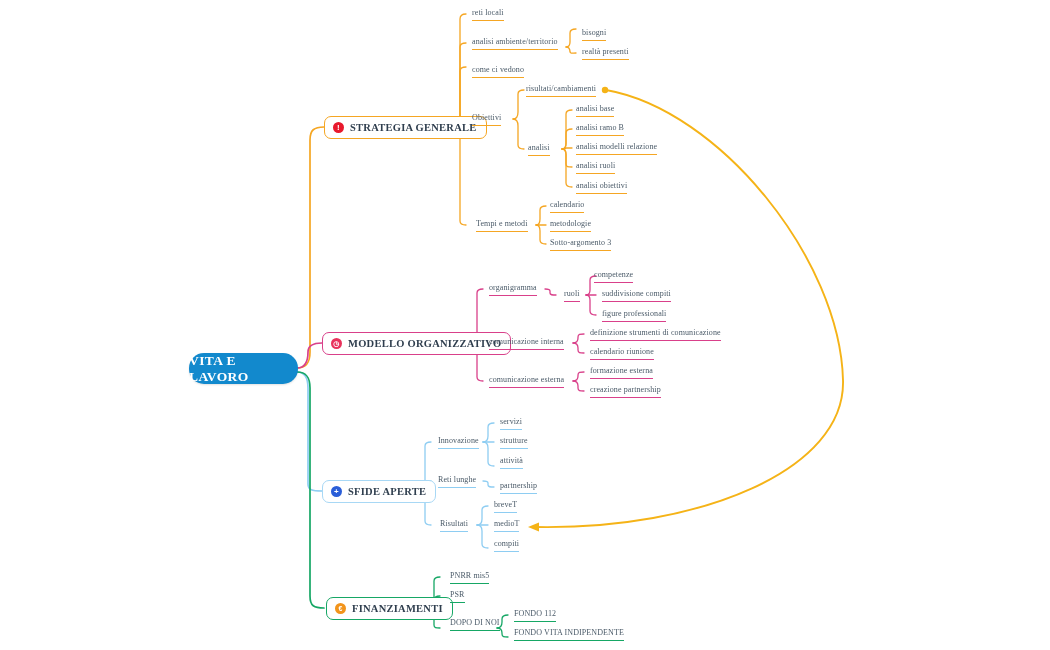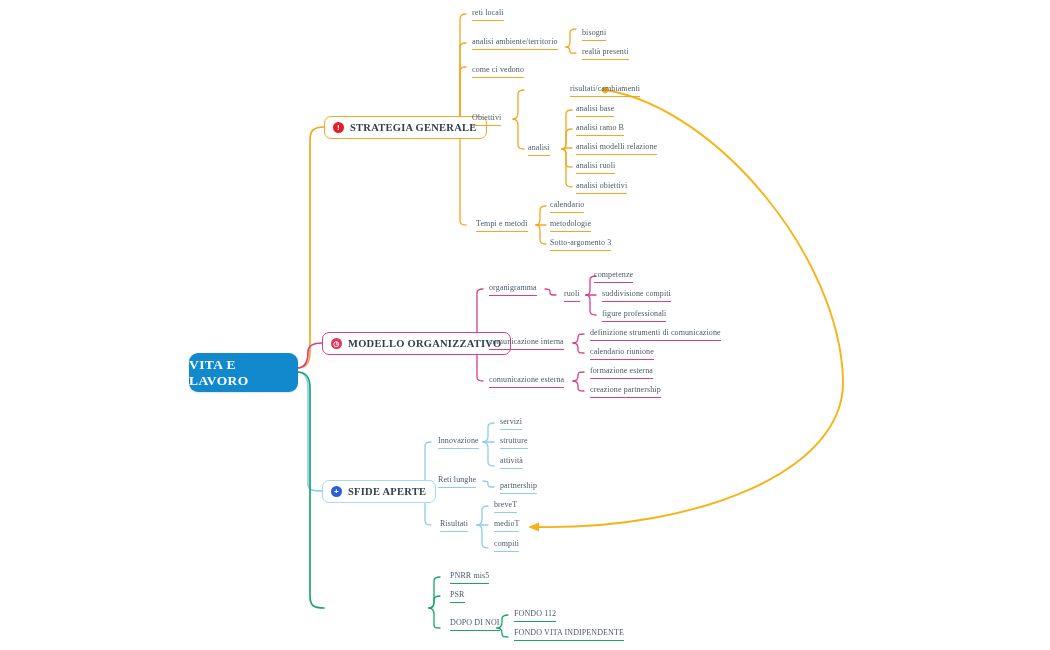--- a/index.html
+++ b/index.html
@@ -138,39 +138,43 @@
 
       <path stroke="#16a765" stroke-width="1.3" d="M497,628 C500,628 502,626 502,622 L502,619 C502,616 504,615 508,615"></path>
       <path stroke="#16a765" stroke-width="1.3" d="M497,628 C500,628 502,630 502,633 L502,634 C502,637 504,637 508,637"></path>
 
       <path stroke="#f5b317" stroke-width="1.9" d="M606,90 C720,110 840,260 843,380 C846,470 700,530 535,527"></path>
       <polygon fill="#f5b317" points="528,527 539,522.5 539,531.5"></polygon>
       <circle cx="605" cy="90" r="3.2" fill="#f5b317"></circle>
     </g>
   </svg>
 
-  <div class="root-node" style="left:189px;top:353px;width:109px;height:39px;">
+  <div class="root-node" style="left:189px;top:353px;width:109px;height:31px;border-radius:15px;">
     <span>VITA E LAVORO</span>
   </div>
 
   <div class="topic" style="left:324px;top:116px;border-color:#f5a623;">
     <span class="ic" style="background:#e8192c;">!</span>
     <span class="topic-label">STRATEGIA GENERALE</span>
   </div>
 
   <div class="topic" style="left:322px;top:332px;border-color:#d9408a;align-items:center;">
     <span class="ic" style="background:#e8325c;font-size:7px;">◷</span>
     <span class="topic-label">MODELLO ORGANIZZATIVO</span>
   </div>
 
   <div class="topic" style="left:322px;top:480px;border-color:#a8d8f5;">
     <span class="ic" style="background:#2a5ed8;">+</span>
     <span class="topic-label">SFIDE APERTE</span>
   </div>
 
+  <div class="topic" style="left:326px;top:597px;border-color:#16a765;">
+    <span class="ic" style="background:#f2941b;font-size:7px;">€</span>
+    <span class="topic-label">FINANZIAMENTI</span>
+  </div>
 
   <div class="leaf" style="left:470px;top:8px;">
     <span class="txt">reti locali</span>
     <span class="bar" style="background:#f5a623;"></span>
   </div>
   <div class="leaf" style="left:470px;top:37px;">
     <span class="txt">analisi ambiente/territorio</span>
     <span class="bar" style="background:#f5a623;"></span>
   </div>
   <div class="leaf" style="left:580px;top:28px;">
@@ -182,21 +186,21 @@
     <span class="bar" style="background:#f5a623;"></span>
   </div>
   <div class="leaf" style="left:470px;top:65px;">
     <span class="txt">come ci vedono</span>
     <span class="bar" style="background:#f5a623;"></span>
   </div>
   <div class="leaf" style="left:470px;top:113px;">
     <span class="txt">Obiettivi</span>
     <span class="bar" style="background:#f5a623;"></span>
   </div>
-  <div class="leaf" style="left:524px;top:84px;margin-left:44px;">
+  <div class="leaf" style="left:524px;top:84px;">
     <span class="txt">risultati/cambiamenti</span>
     <span class="bar" style="background:#f5a623;"></span>
   </div>
   <div class="leaf" style="left:526px;top:143px;">
     <span class="txt">analisi</span>
     <span class="bar" style="background:#f5a623;"></span>
   </div>
   <div class="leaf" style="left:574px;top:104px;">
     <span class="txt">analisi base</span>
     <span class="bar" style="background:#f5a623;"></span>

